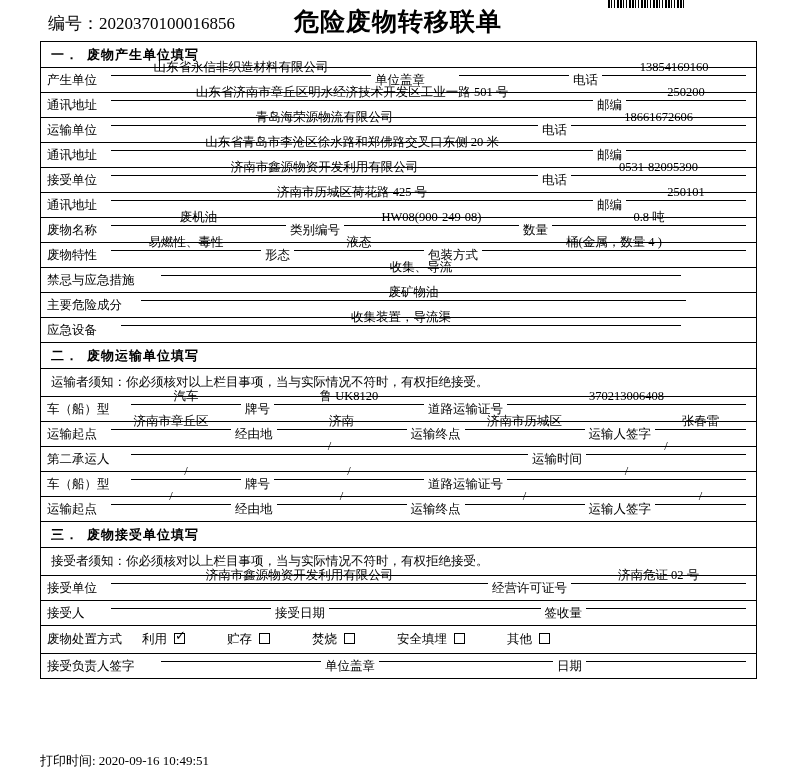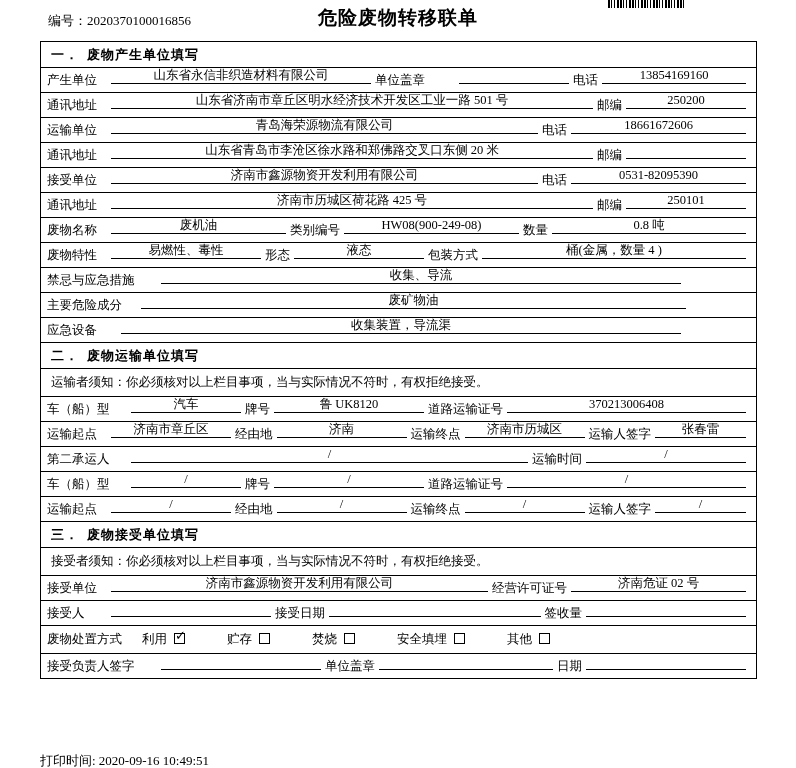--- a/index.html
+++ b/index.html
@@ -26,29 +26,29 @@
     position: absolute;
     left: 608px; top: -8px;
     width: 76px; height: 16px;
     background: repeating-linear-gradient(90deg,
       #000 0 2px, #fff 2px 3px, #000 3px 4px, #fff 4px 6px,
       #000 6px 7px, #fff 7px 9px, #000 9px 11px, #fff 11px 12px);
   }
   .doc-no {
     position: absolute;
     left: 48px; top: 12px;
-    font-size: 13px;
+    font-size: 17px;
     letter-spacing: 0px;
     white-space: nowrap;
   }
   .doc-title {
     position: absolute;
     left: 0; right: 0; top: 5px;
     text-align: center;
-    font-size: 19px;
+    font-size: 25px;
     font-weight: bold;
     font-family: "Liberation Sans", "DejaVu Sans", sans-serif;
     letter-spacing: 1px;
   }
 
   
   table.form {
     position: absolute;
     left: 40px; top: 41px;
     width: 716px;
@@ -75,21 +75,21 @@
     letter-spacing: 1px;
     height: 26px;
   }
   .section-head .rowbox { height: 25px; padding-left: 10px; }
   .sec-num { margin-right: 8px; }
 
   .lbl { flex: 0 0 auto; }
   .val {
     flex: 1 1 auto;
     border-bottom: 1px solid #000;
-    margin: 8px 4px;
+    margin: 16px 4px;
     padding: 0 6px 7px 6px;
     min-height: 16px;
     align-self: flex-end;
     height: 17px;
     line-height: 17px;
     overflow: hidden;
     text-overflow: clip;
   }
   .val.center { text-align: center; }
 

